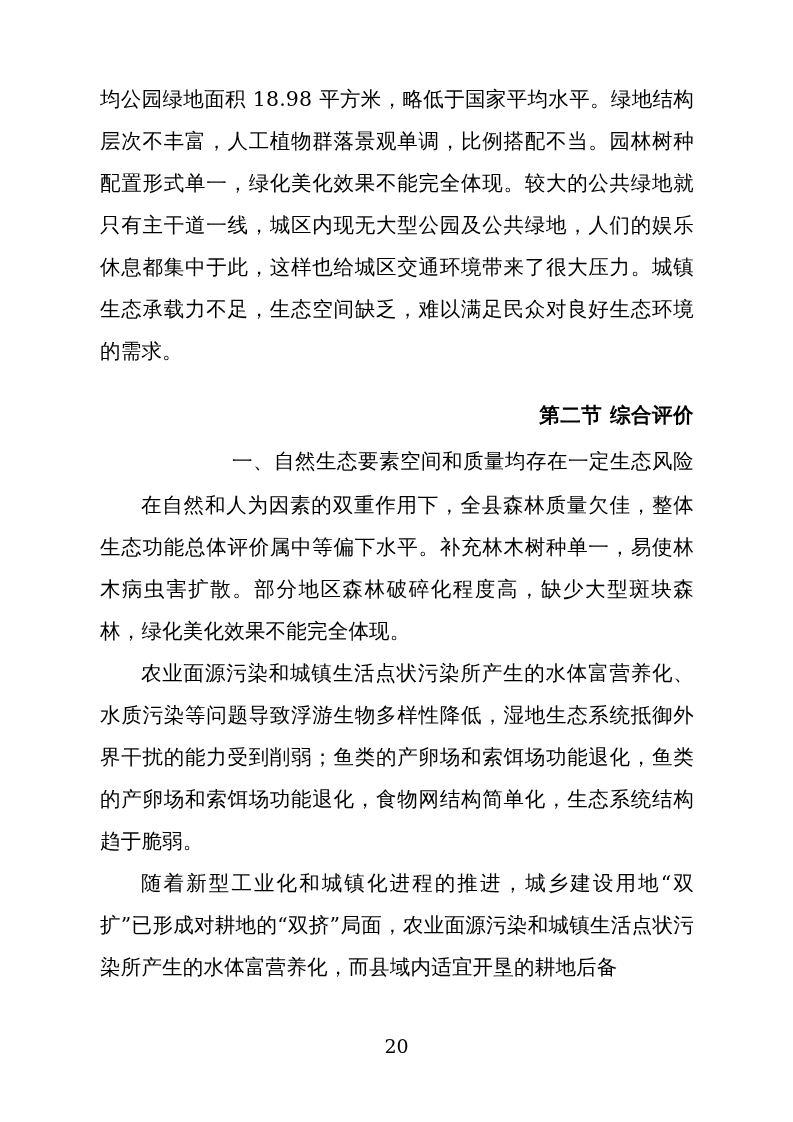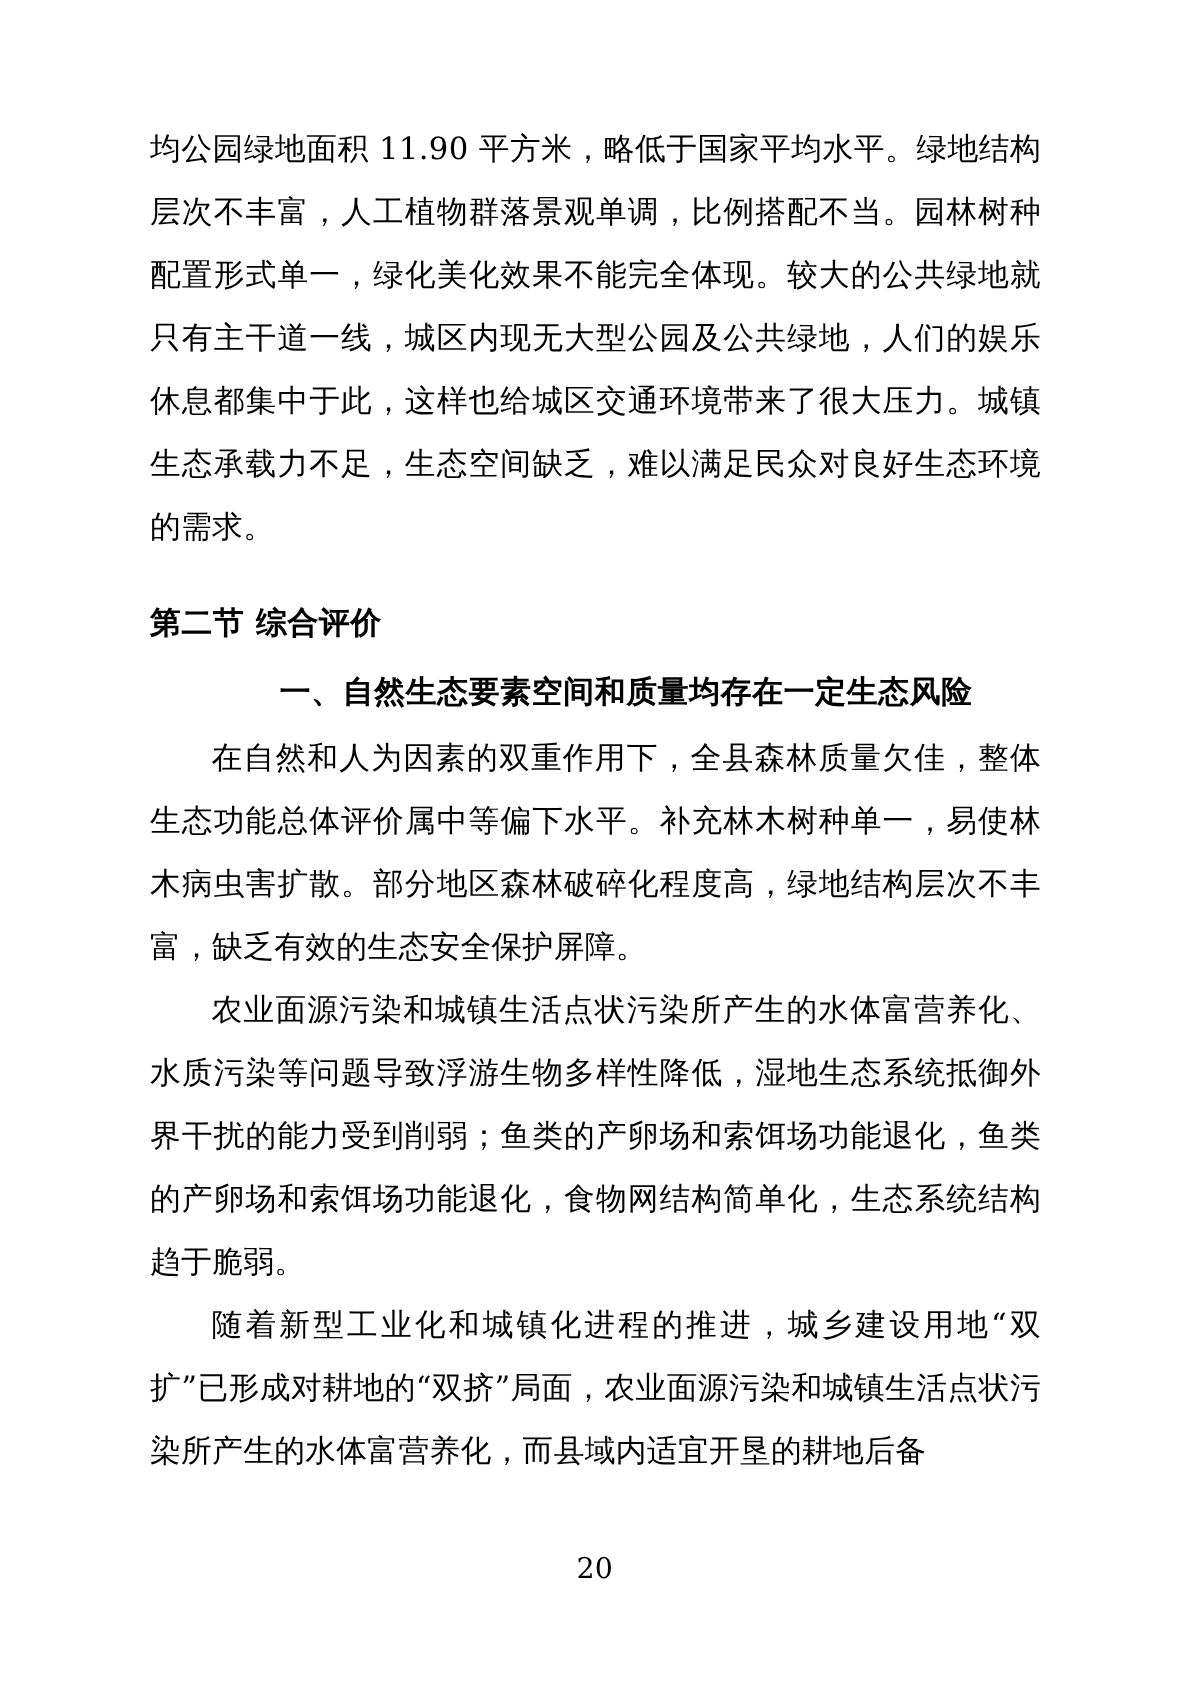--- a/index.html
+++ b/index.html
@@ -33,31 +33,31 @@
     margin: 0;
     letter-spacing: 0.2px;
   }
   .para.indent {
     text-indent: 41px;
   }
   .heading-1 {
     font-size: 20.5px;
     line-height: 42px;
     font-weight: bold;
-    text-align: left;
+    text-align: right;
     margin: 0;
     padding-top: 22px;
     padding-bottom: 4px;
     letter-spacing: 0.5px;
   }
   .heading-2 {
     font-size: 20.5px;
     line-height: 42px;
-    font-weight: bold;
-    text-align: center;
+    font-weight: normal;
+    text-align: right;
     text-indent: 41px;
     margin: 0;
     padding-bottom: 2px;
     letter-spacing: 0.5px;
   }
   .page-number {
     position: absolute;
     left: 0;
     right: 0;
     top: 1035px;
@@ -65,27 +65,27 @@
     font-size: 19px;
     font-family: "DejaVu Serif", "Liberation Serif", serif;
   }
 </style>
 </head>
 <body>
 
 <div class="page">
   <div class="content">
 
-    <p class="para">均公园绿地面积 11.90 平方米，略低于国家平均水平。绿地结构层次不丰富，人工植物群落景观单调，比例搭配不当。园林树种配置形式单一，绿化美化效果不能完全体现。较大的公共绿地就只有主干道一线，城区内现无大型公园及公共绿地，人们的娱乐休息都集中于此，这样也给城区交通环境带来了很大压力。城镇生态承载力不足，生态空间缺乏，难以满足民众对良好生态环境的需求。</p>
+    <p class="para">均公园绿地面积 18.98 平方米，略低于国家平均水平。绿地结构层次不丰富，人工植物群落景观单调，比例搭配不当。园林树种配置形式单一，绿化美化效果不能完全体现。较大的公共绿地就只有主干道一线，城区内现无大型公园及公共绿地，人们的娱乐休息都集中于此，这样也给城区交通环境带来了很大压力。城镇生态承载力不足，生态空间缺乏，难以满足民众对良好生态环境的需求。</p>
 
     <h2 class="heading-1">第二节 综合评价</h2>
 
     <h3 class="heading-2">一、自然生态要素空间和质量均存在一定生态风险</h3>
 
-    <p class="para indent">在自然和人为因素的双重作用下，全县森林质量欠佳，整体生态功能总体评价属中等偏下水平。补充林木树种单一，易使林木病虫害扩散。部分地区森林破碎化程度高，绿地结构层次不丰富，缺乏有效的生态安全保护屏障。</p>
+    <p class="para indent">在自然和人为因素的双重作用下，全县森林质量欠佳，整体生态功能总体评价属中等偏下水平。补充林木树种单一，易使林木病虫害扩散。部分地区森林破碎化程度高，缺少大型斑块森林，绿化美化效果不能完全体现。</p>
 
     <p class="para indent">农业面源污染和城镇生活点状污染所产生的水体富营养化、水质污染等问题导致浮游生物多样性降低，湿地生态系统抵御外界干扰的能力受到削弱；鱼类的产卵场和索饵场功能退化，鱼类的产卵场和索饵场功能退化，食物网结构简单化，生态系统结构趋于脆弱。</p>
 
     <p class="para indent">随着新型工业化和城镇化进程的推进，城乡建设用地“双扩”已形成对耕地的“双挤”局面，农业面源污染和城镇生活点状污染所产生的水体富营养化，而县域内适宜开垦的耕地后备</p>
 
   </div>
 
   <div class="page-number">20</div>
 </div>
 

